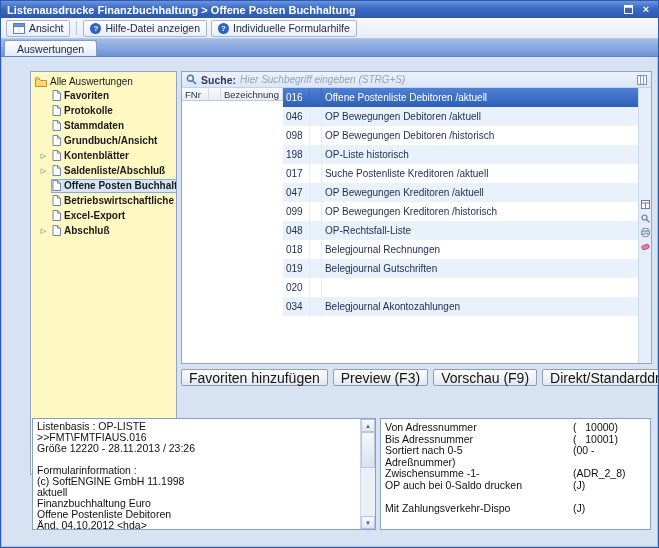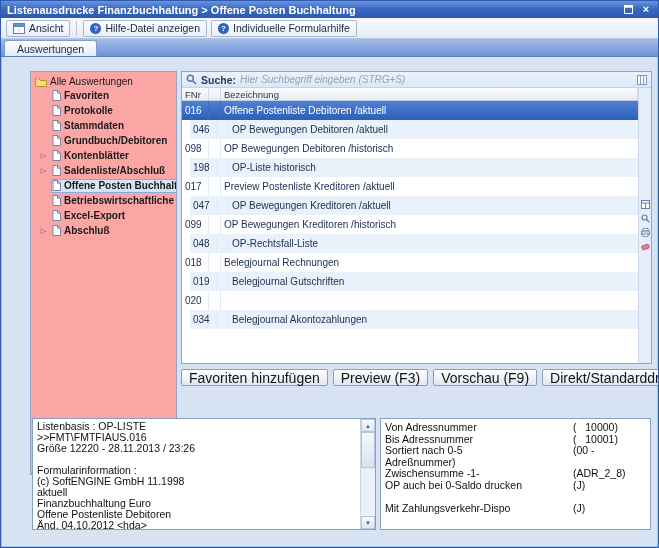--- a/index.html
+++ b/index.html
@@ -40,21 +40,21 @@
   .tab {
     height:16px; padding:0 12px; display:flex; align-items:center;
     font-size:10.5px; color:#14264a;
     background:linear-gradient(#ffffff,#e3ebf8);
     border:1px solid #7e9ccd; border-bottom:none; border-radius:3px 3px 0 0;
   }
   
   .content { position:absolute; top:56px; left:0; right:0; bottom:0; }
   .tree-panel {
     position:absolute; left:29px; top:14px; width:147px; height:404px;
-    background:#fca5a5; border:1px solid #94a6c6; font-size:10px; color:#1a1a1a;
+    background:#fef9c3; border:1px solid #94a6c6; font-size:10px; color:#1a1a1a;
     padding:3px 0; overflow:hidden;
   }
   .tree-root { display:flex; align-items:center; gap:3px; padding:1px 2px 1px 4px; white-space:nowrap; }
   .tree-item { display:flex; align-items:center; gap:3px; height:15px; padding:0 2px 0 8px; white-space:nowrap; }
   .tw { width:9px; font-size:7px; color:#4a5a74; text-align:center; flex:0 0 9px; }
   .doc-ic, .folder-ic { display:flex; align-items:center; flex:0 0 auto; }
   .tree-item .inner { display:flex; align-items:center; gap:3px; padding:0 3px 0 1px; height:14px;font-weight:bold; }
   .tree-item.selected .inner { background:#d6e4f8; box-shadow:inset 0 0 0 1px #86abe0; }
   
   .main {
@@ -63,32 +63,32 @@
   }
   .searchbar {
     height:16px; flex:0 0 16px; display:flex; align-items:center; gap:4px; padding:0 4px;
     background:linear-gradient(#ecf2fc,#dbe6f7); border-bottom:1px solid #c2d2ec; font-size:10.5px;justify-content:center;
   }
   .slbl { font-weight:bold; color:#2a3a58; }
   .sinput { flex:1; border:none; outline:none; background:transparent; font-family:inherit;
     font-size:10px; color:#333; }
   .sinput::placeholder { color:#96a2b8; font-style:italic; }
   .tbl { flex:1; display:flex; overflow:hidden; }
-  .tbl-main { flex:1; display:flex; flex-direction:column; overflow:hidden; }
+  .tbl-main { flex:1; display:flex; overflow:hidden; }
   .thead { display:flex; height:13px; flex:0 0 13px; font-size:9.5px; color:#2a3448;
     background:linear-gradient(#fbfcfe,#e7ecf5); border-bottom:1px solid #c2cade; }
   .th { padding:0 3px; display:flex; align-items:center; border-right:1px solid #d2dae8; }
   .fnr { width:27px; flex:0 0 27px; }
   .flag { width:12px; flex:0 0 12px; }
   .bez { flex:1; }
   .tbody { flex:1; background:#fff; }
   .trow { display:flex; height:19px; align-items:center; font-size:10px; color:#1c2c52; }
   .trow .td { padding:0 3px; white-space:nowrap; overflow:hidden; }
   .td.fnr, .td.flag { border-right:1px solid #e4ebf6; align-self:stretch; display:flex; align-items:center; }
-  .trow.alt { background:#e9f1fb;margin-left:8px; }
+  .trow.alt { background:#e9f1fb; }
   .trow.selected { background:linear-gradient(#4e80d4,#2e5fb8); color:#fff; }
   .trow.selected .td { border-right-color:#3d6cc0; }
   .side-strip {
     width:13px; flex:0 0 13px; background:#e5edfa; border-left:1px solid #ccd9ee;
     display:flex; flex-direction:column; align-items:center; justify-content:center; gap:5px;
   }
   
   .actions { position:absolute; left:180px; top:312px; display:flex; gap:5px; }
   .abtn {
     height:17px; padding:0 7px; font-family:inherit; font-size:14px; color:#141414;
@@ -213,21 +213,21 @@
           </div>
           <div class="tree-item">
             <span class="tw"></span>
             <span class="inner">
               <span class="doc-ic">
                 <svg width="9" height="11" viewBox="0 0 9 11">
                   <path d="M1 0.5 H5.5 L8.5 3.2 V10.5 H1 Z" fill="#ffffff" stroke="#7287a8" stroke-width="1"></path>
                   <path d="M5.5 0.5 V3.2 H8.5" fill="none" stroke="#7287a8" stroke-width="1"></path>
                 </svg>
               </span>
-              <span>Grundbuch/Debitoren</span>
+              <span>Grundbuch/Ansicht</span>
             </span>
           </div>
           <div class="tree-item">
             <span class="tw">▷</span>
             <span class="inner">
               <span class="doc-ic">
                 <svg width="9" height="11" viewBox="0 0 9 11">
                   <path d="M1 0.5 H5.5 L8.5 3.2 V10.5 H1 Z" fill="#ffffff" stroke="#7287a8" stroke-width="1"></path>
                   <path d="M5.5 0.5 V3.2 H8.5" fill="none" stroke="#7287a8" stroke-width="1"></path>
                 </svg>
@@ -340,21 +340,21 @@
                 <div class="td bez">OP Bewegungen Debitoren /historisch</div>
               </div>
               <div class="trow alt">
                 <div class="td fnr">198</div>
                 <div class="td flag"></div>
                 <div class="td bez">OP-Liste historisch</div>
               </div>
               <div class="trow">
                 <div class="td fnr">017</div>
                 <div class="td flag"></div>
-                <div class="td bez">Preview Postenliste Kreditoren /aktuell</div>
+                <div class="td bez">Suche Postenliste Kreditoren /aktuell</div>
               </div>
               <div class="trow alt">
                 <div class="td fnr">047</div>
                 <div class="td flag"></div>
                 <div class="td bez">OP Bewegungen Kreditoren /aktuell</div>
               </div>
               <div class="trow">
                 <div class="td fnr">099</div>
                 <div class="td flag"></div>
                 <div class="td bez">OP Bewegungen Kreditoren /historisch</div>

